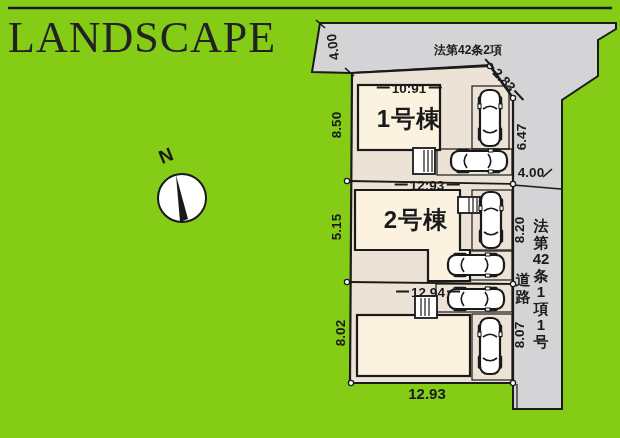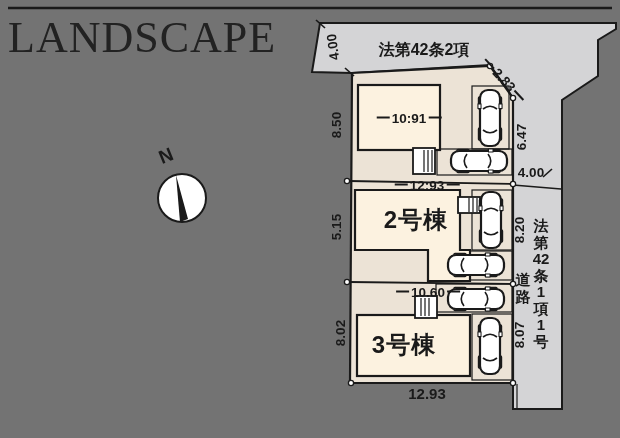--- a/index.html
+++ b/index.html
@@ -1,30 +1,30 @@
 <!DOCTYPE html>
 <html><head>
 <meta charset="utf-8">
 <style>
   html,body{margin:0;padding:0;background:#fff;}
-  .canvas{position:relative;width:620px;height:438px;background:#737373;overflow:hidden;
+  .canvas{position:relative;width:620px;height:438px;background:#84cc16;overflow:hidden;
           font-family:"Liberation Sans",sans-serif;color:#1a1a1a;}
   .plan-svg{position:absolute;left:0;top:0;}
   .title{position:absolute;left:8px;top:16px;font-family:"Liberation Serif",serif;
          font-size:44px;line-height:1;letter-spacing:1px;color:#222;}
   .label{position:absolute;transform:translate(-50%,-50%);white-space:nowrap;
          font-size:13.5px;font-weight:600;}
   .rot{transform:translate(-50%,-50%) rotate(-90deg);}
   .rot98{transform:translate(-50%,-50%) rotate(-98deg);}
   .rot47{transform:translate(-50%,-50%) rotate(47deg);}
   .hdim::before,.hdim::after{content:"";display:inline-block;width:13px;
          border-top:2px solid #1a1a1a;vertical-align:middle;margin:0 2px 2px 2px;}
   .bldg{font-size:24px;font-weight:600;letter-spacing:1px;}
   .roadlabel{position:absolute;transform:translate(-50%,-50%);text-align:right;
-         font-size:16px;font-weight:700;line-height:1.2;}
+         font-size:12px;font-weight:700;line-height:1.2;margin-left:44px;}
   .vcol{position:absolute;transform:translate(-50%,0);white-space:pre-line;
          text-align:center;font-size:15px;font-weight:700;line-height:1.1;}
   .north{position:absolute;font-size:19px;font-weight:600;
          transform:translate(-50%,-50%) rotate(-22deg);}
 </style>
 </head>
 <body>
 
 <div class="canvas">
 
@@ -107,41 +107,41 @@
   </svg>
 
   <div class="title">LANDSCAPE</div>
   <div class="north" style="left:166px;top:156px;">N</div>
 
   <div class="label rot98" style="left:333px;top:47px;">4.00</div>
   <div class="roadlabel" style="left:424px;top:50px;">
     <div>法第42条2項</div>
   </div>
 
-  <div class="label hdim" style="left:409px;top:88px;margin-top:30px;">10:91</div>
+  <div class="label hdim" style="left:409px;top:88px;">10:91</div>
   <div class="label rot47 hdim" style="left:504px;top:80px;">2.83</div>
   <div class="label rot" style="left:336px;top:125px;">8.50</div>
   <div class="label rot" style="left:521px;top:137px;">6.47</div>
   <div class="label" style="left:531px;top:172px;">4.00</div>
+  <div class="label bldg" style="left:409px;top:119px;">1号棟</div>
 
   <div class="label hdim" style="left:427px;top:185px;">12:93</div>
   <div class="label rot" style="left:336px;top:227px;">5.15</div>
   <div class="label rot" style="left:519px;top:230px;">8.20</div>
   <div class="label bldg" style="left:416px;top:220px;">2号棟</div>
 
   <div class="vcol" style="left:541px;top:218px;">法
 第
 42
 条
 1
 項
 1
 号</div>
   <div class="vcol" style="left:523px;top:272px;">道
 路</div>
 
-  <div class="label hdim" style="left:428px;top:292px;">10.60</div>
+  <div class="label hdim" style="left:428px;top:292px;">12.94</div>
   <div class="label rot" style="left:340px;top:333px;">8.02</div>
   <div class="label rot" style="left:519px;top:335px;">8.07</div>
-  <div class="label bldg" style="left:404px;top:345px;">3号棟</div>
   <div class="label" style="left:427px;top:393px;font-size:15px;">12.93</div>
 
 </div>
 
 </body></html>

